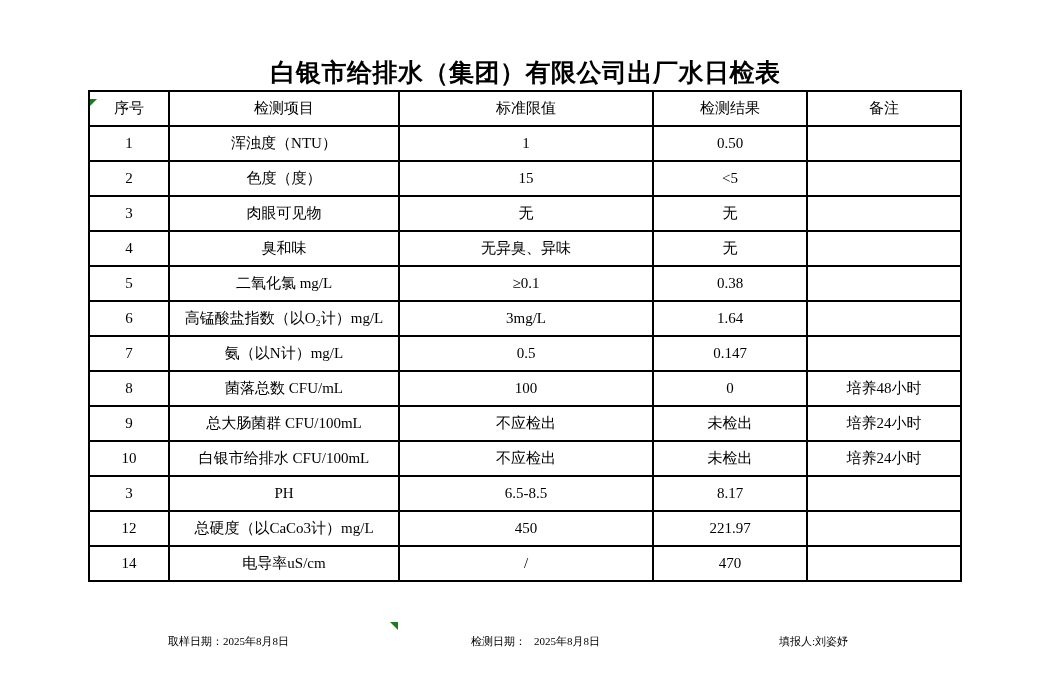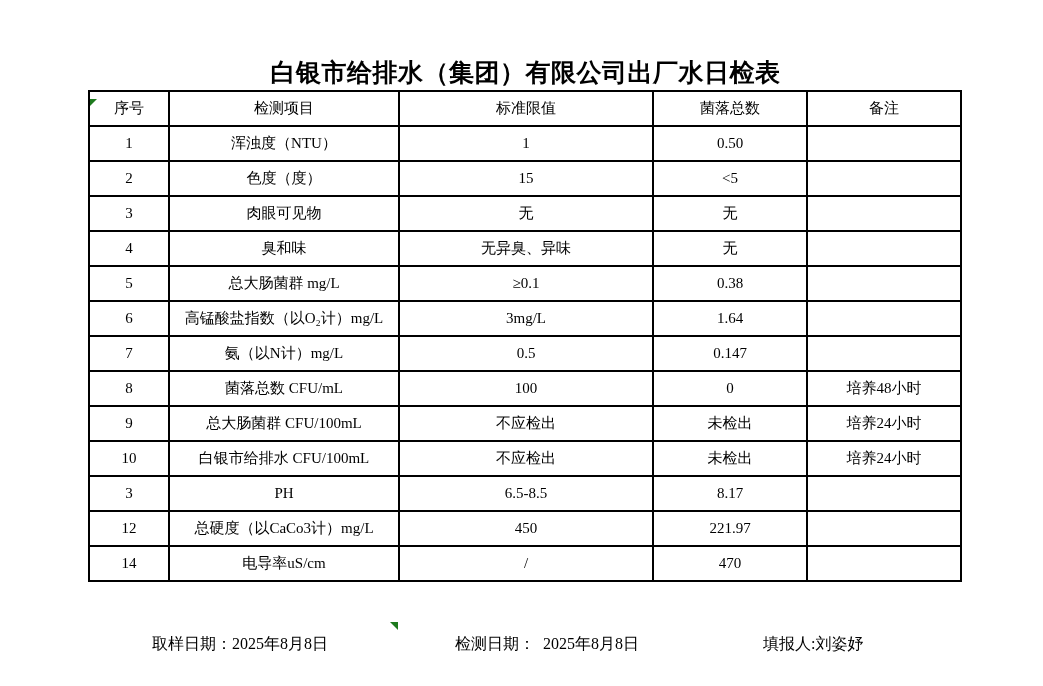--- a/index.html
+++ b/index.html
@@ -32,21 +32,21 @@
   col.c-result { width:154px; }
   col.c-remark { width:154px; }
   .tri-tl {
     position:absolute; left:90px; top:99px; width:0; height:0;
     border-top:7px solid #1e7a1e; border-right:7px solid transparent;
   }
   .tri-bottom {
     position:absolute; left:390px; top:622px; width:0; height:0;
     border-top:8px solid #1e7a1e; border-left:8px solid transparent;
   }
-  .footer-item { position:absolute; top:634px; font-size:16px; white-space:nowrap; }
+  .footer-item { position:absolute; top:634px; font-size:11px; white-space:nowrap;margin-left:16px; }
   .footer-sampling { left:152px; }
   .footer-testing  { left:455px; }
   .footer-reporter { left:763px; }
   .footer-testing .val { margin-left:8px; }
 </style>
 </head>
 <body>
 
 <div class="page">
 
@@ -58,21 +58,21 @@
         <col class="c-item">
         <col class="c-limit">
         <col class="c-result">
         <col class="c-remark">
     </colgroup>
     <thead>
       <tr>
         <th>序号</th>
         <th>检测项目</th>
         <th>标准限值</th>
-        <th>菌落总数</th>
+        <th>检测结果</th>
         <th>备注</th>
       </tr>
     </thead>
     <tbody>
       <tr>
         <td>1</td>
         <td>浑浊度（NTU）</td>
         <td>1</td>
         <td>0.50</td>
         <td></td>
@@ -93,21 +93,21 @@
       </tr>
       <tr>
         <td>4</td>
         <td>臭和味</td>
         <td>无异臭、异味</td>
         <td>无</td>
         <td></td>
       </tr>
       <tr>
         <td>5</td>
-        <td>总大肠菌群 mg/L</td>
+        <td>二氧化氯 mg/L</td>
         <td>≥0.1</td>
         <td>0.38</td>
         <td></td>
       </tr>
       <tr>
         <td>6</td>
         <td>高锰酸盐指数（以O₂计）mg/L</td>
         <td>3mg/L</td>
         <td>1.64</td>
         <td></td>

